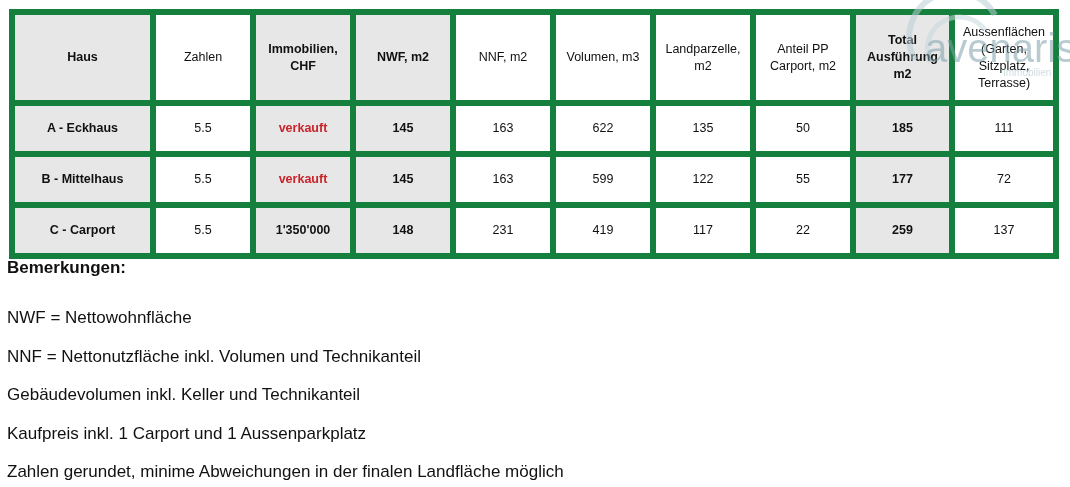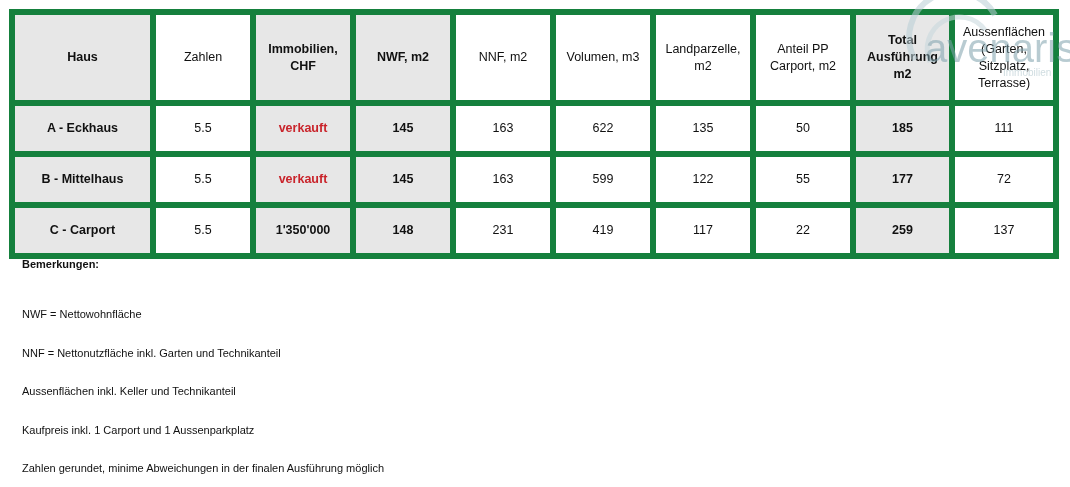--- a/index.html
+++ b/index.html
@@ -6,21 +6,21 @@
   body { width:1070px; height:487px; position:relative; overflow:hidden;
          font-family:"Liberation Sans", "DejaVu Sans", sans-serif; color:#111; font-size:12.5px; }
   table { position:absolute; left:9px; top:9px; border-collapse:collapse; table-layout:fixed; }
   td { border:6px solid #15803d; text-align:center; vertical-align:middle; padding:0 4px; line-height:17px;margin-left:32px; }
   tr.head td { height:85px; }
   tr.row td { height:45px; }
   td.shade { background:#e7e7e7; }
   td.left { text-align:center; padding-left:4px; }
   .b { font-weight:bold; }
   .sold { color:#c9242b; font-weight:bold; }
-  .notes { position:absolute; left:22px; font-size:11px; }
+  .notes { position:absolute; left:7px; font-size:17px; }
   .watermark { position:absolute; left:885px; top:0; width:190px; height:90px; pointer-events:none; opacity:0.55; }
 </style>
 </head>
 <body>
 
 <table>
   <colgroup>
     <col style="width:141px">
       <col style="width:100px">
       <col style="width:100px">
@@ -79,23 +79,23 @@
     <td>117</td>
     <td>22</td>
     <td class="shade b">259</td>
     <td>137</td>
   </tr>
 </tbody>
   </table>
 
 <div class="notes b" style="top:258px">Bemerkungen:</div>
 <div class="notes" style="top:308px">NWF = Nettowohnfläche</div>
-<div class="notes" style="top:347px">NNF = Nettonutzfläche inkl. Garten und Technikanteil</div>
-<div class="notes" style="top:385px">Aussenflächen inkl. Keller und Technikanteil</div>
+<div class="notes" style="top:347px">NNF = Nettonutzfläche inkl. Volumen und Technikanteil</div>
+<div class="notes" style="top:385px">Gebäudevolumen inkl. Keller und Technikanteil</div>
 <div class="notes" style="top:424px">Kaufpreis inkl. 1 Carport und 1 Aussenparkplatz</div>
-<div class="notes" style="top:462px">Zahlen gerundet, minime Abweichungen in der finalen Ausführung möglich</div>
+<div class="notes" style="top:462px">Zahlen gerundet, minime Abweichungen in der finalen Landfläche möglich</div>
 
 <svg class="watermark" viewBox="0 0 190 90">
   <path d="M30 60 A45 45 0 0 1 110 15" fill="none" stroke="#b9cfd6" stroke-width="6"></path>
   <path d="M45 62 A32 32 0 0 1 100 30" fill="none" stroke="#c7d8dd" stroke-width="5"></path>
   <text x="40" y="62" font-family="Liberation Sans, sans-serif" font-size="40" fill="#7fa2ad">avenaris</text>
   <text x="118" y="76" font-family="Liberation Sans, sans-serif" font-size="10" fill="#a9c1c8">Immobilien</text>
 </svg>
 
 </body></html>

